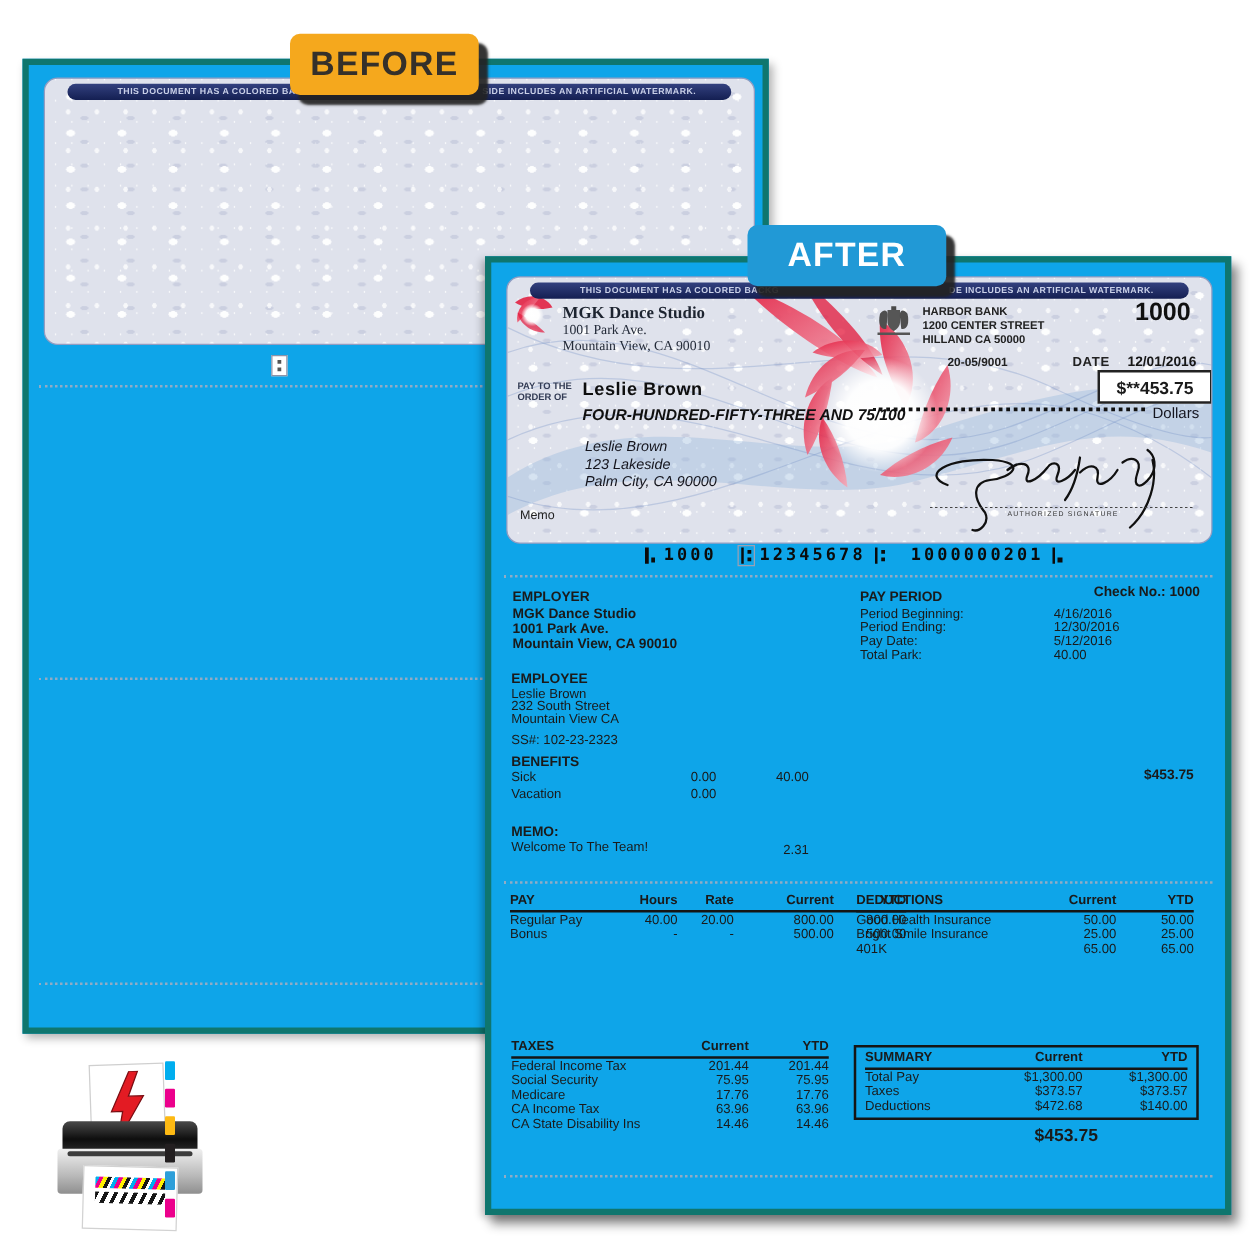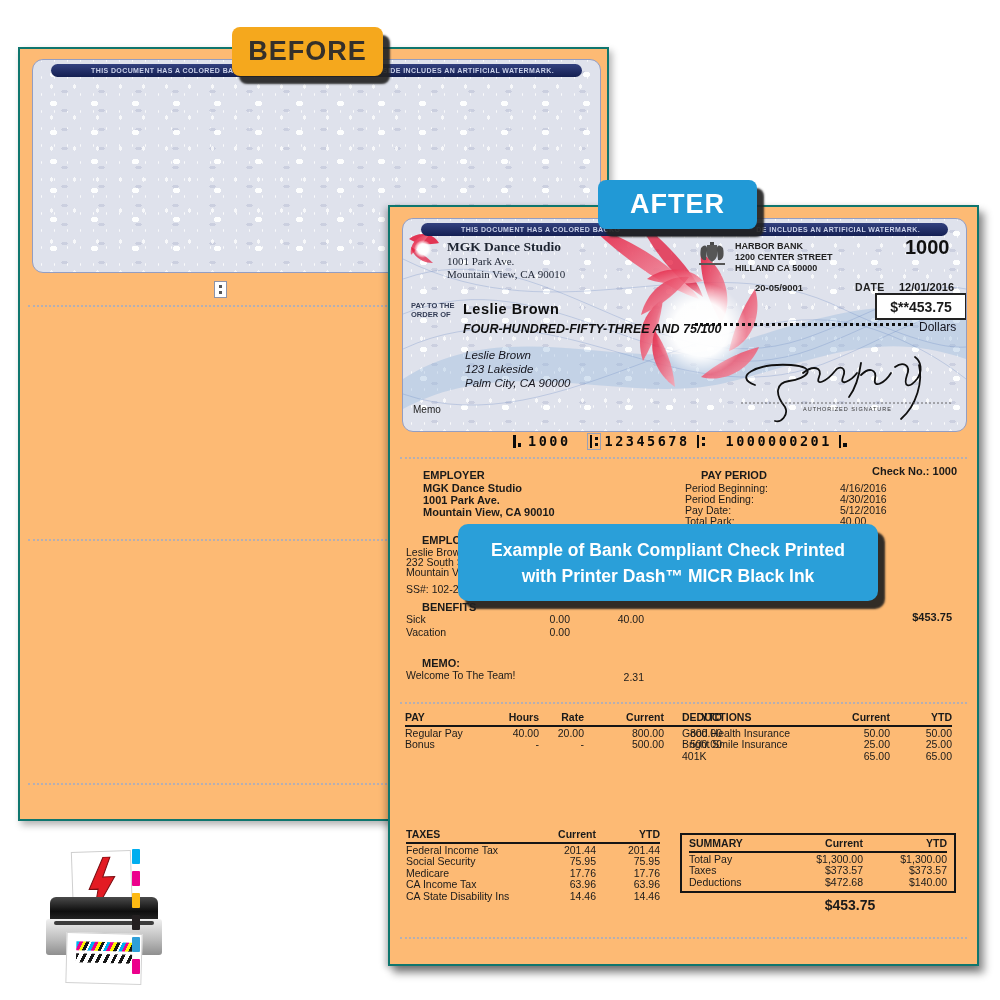--- a/index.html
+++ b/index.html
@@ -1,21 +1,21 @@
 <!DOCTYPE html>
 <html><head>
 <meta charset="utf-8">
 <style>
   html,body{margin:0;padding:0;background:#fff;}
   .canvas{position:relative;width:1000px;height:1000px;background:#fff;overflow:hidden;
           font-family:"Liberation Sans",sans-serif;color:#1a1a1a;}
   .abs{position:absolute;}
 
   
-  .page{position:absolute;background:#fdba74;border:2px solid #0f766e;}
+  .page{position:absolute;background:#0ea5e9;border:5px solid #0f766e;}
   .before-page{left:18px;top:47px;width:587px;height:770px;z-index:1;
                box-shadow:3px 4px 7px rgba(0,0,0,.30);}
   .after-page{left:388px;top:205px;width:587px;height:757px;z-index:2;
               box-shadow:-3px 2px 6px rgba(0,0,0,.22),5px 7px 8px rgba(0,0,0,.45);}
 
   
   .badge{position:absolute;z-index:4;display:flex;align-items:center;justify-content:center;
          font-weight:bold;font-size:27px;letter-spacing:1px;border-radius:8px;
          box-shadow:7px 8px 2px rgba(35,35,35,.92);}
   .badge-before{left:232px;top:27px;width:151px;height:49px;background:#F5A81D;color:#35302a;}
@@ -55,21 +55,21 @@
   .micr-sym::before{content:'';position:absolute;left:1px;top:0;width:2.5px;height:13px;background:#0b0b0b;}
   .micr-sym.transit::after{content:'';position:absolute;right:1px;top:2px;width:3px;height:3px;
       background:#0b0b0b;box-shadow:0 6px 0 #0b0b0b;}
   .micr-sym.onus::after{content:'';position:absolute;right:1px;bottom:1px;width:3.5px;height:3.5px;background:#0b0b0b;}
   .micr-sym.boxed{outline:1px solid #9aa0b4;outline-offset:1.5px;}
   .micr-mini{position:absolute;width:11px;height:15px;border:1px solid #8d93a8;background:#fff;}
   .micr-mini::before{content:'';position:absolute;left:4px;top:3px;width:2.5px;height:2.5px;
       background:#555;box-shadow:0 6px 0 #555;}
 
   
-  .stub-h{font-weight:bold;font-size:11px;margin-left:16px;}
+  .stub-h{font-weight:bold;font-size:11px;}
   .stub-t{font-size:10.5px;}
   .kv-label{position:absolute;font-size:10.5px;}
   .tbl{position:absolute;font-size:10.5px;line-height:11.5px;}
   .t-row{display:flex;}
   .t-head{font-weight:bold;border-bottom:2px solid #151515;padding-bottom:1px;margin-bottom:1px;}
   .c-name{flex:1;text-align:left;}
   .c-r{text-align:right;}
   .pay .h{width:48px;} .pay .rt{width:45px;} .pay .cu{width:80px;} .pay .yt{width:58px;}
   .ded .cu{width:70px;} .ded .yt{width:62px;}
   .tax .cu{width:72px;} .tax .yt{width:64px;}
@@ -242,21 +242,21 @@
 
     <div class="abs stub-h" style="left:17px;top:262px;">EMPLOYER</div>
     <div class="abs stub-h" style="left:17px;top:275px;">MGK Dance Studio</div>
     <div class="abs stub-h" style="left:17px;top:287px;">1001 Park Ave.</div>
     <div class="abs stub-h" style="left:17px;top:299px;">Mountain View, CA 90010</div>
 
     <div class="abs stub-h" style="left:295px;top:262px;">PAY PERIOD</div>
     <div class="kv-label" style="left:295px;top:275px;">Period Beginning:</div>
     <div class="kv-label" style="left:450px;top:275px;">4/16/2016</div>
     <div class="kv-label" style="left:295px;top:286px;">Period Ending:</div>
-    <div class="kv-label" style="left:450px;top:286px;">4/30/2016</div>
+    <div class="kv-label" style="left:450px;top:286px;">12/30/2016</div>
     <div class="kv-label" style="left:295px;top:297px;">Pay Date:</div>
     <div class="kv-label" style="left:450px;top:297px;">5/12/2016</div>
     <div class="kv-label" style="left:295px;top:308px;">Total Park:</div>
     <div class="kv-label" style="left:450px;top:308px;">40.00</div>
 
     <div class="abs stub-h" style="left:16px;top:327px;">EMPLOYEE</div>
     <div class="abs stub-t" style="left:16px;top:339px;">Leslie Brown</div>
     <div class="abs stub-t" style="left:16px;top:349px;">232 South Street</div>
     <div class="abs stub-t" style="left:16px;top:359px;">Mountain View CA</div>
     <div class="abs stub-t" style="left:16px;top:376px;">SS#: 102-23-2323</div>
@@ -378,24 +378,20 @@
       </div>
     </div>
     <div class="abs" style="left:380px;top:690px;width:160px;text-align:center;font-weight:bold;font-size:14px;">$453.75</div>
 
     <div class="dotted" style="left:10px;right:10px;top:730px;"></div>
   </div>
 
   <div class="badge badge-before">BEFORE</div>
   <div class="badge badge-after">AFTER</div>
 
-  <div class="callout">
-    <span>Example of Bank Compliant Check Printed</span>
-    <span>with Printer Dash™ MICR Black Ink</span>
-  </div>
 
   <div class="brand">
     <div class="paper-up">
       <svg width="30" height="56" viewBox="0 0 30 56">
         <polygon points="17,0 2,32 11,32 6,56 28,20 16,20 24,0" fill="#E31B23" stroke="#7a0d12" stroke-width="1"></polygon>
       </svg>
     </div>
     <div class="printer-top"></div>
     <div class="printer-body"></div>
     <div class="printer-slot"></div>

